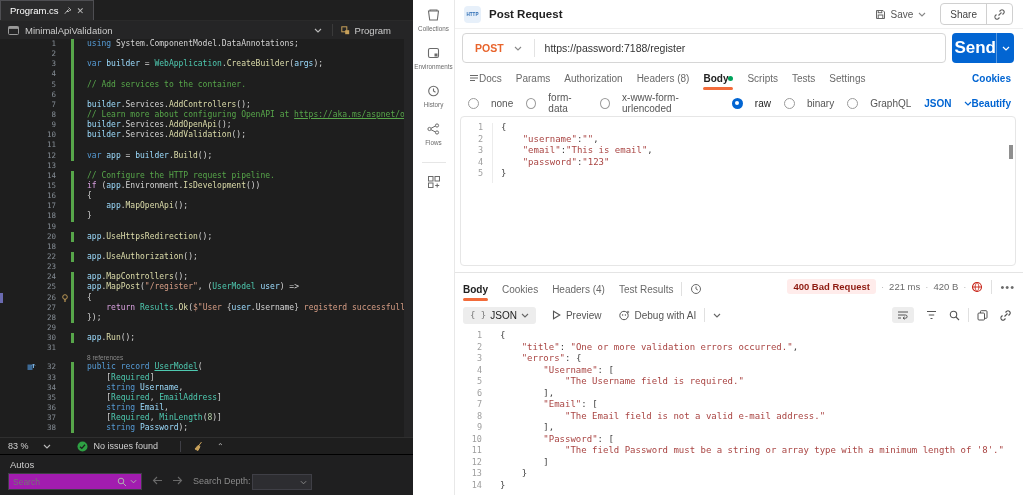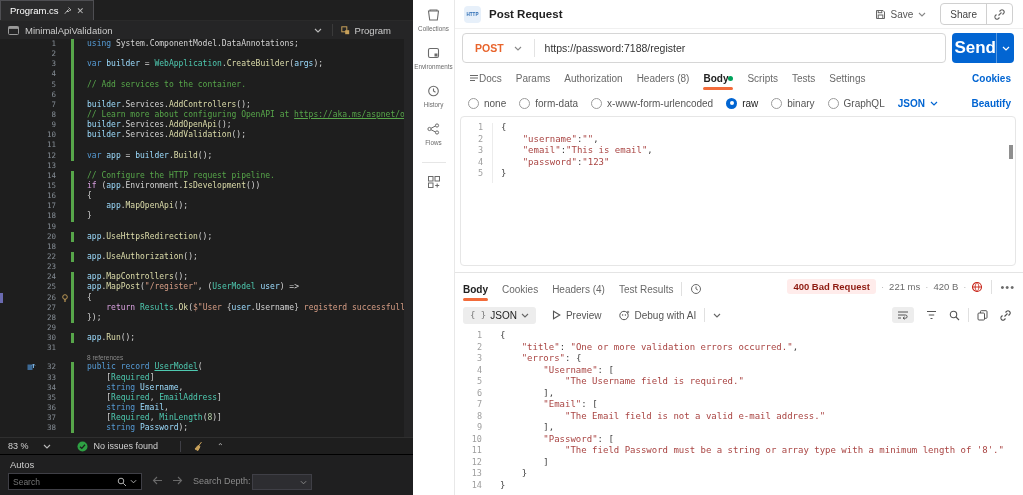--- a/index.html
+++ b/index.html
@@ -23,21 +23,21 @@
   .vmarker{position:absolute;left:0;top:0;width:3px;height:100%;background:#6a6ab0;}
   .tk-k{color:#569cd6}.tk-kc{color:#d8a0df}.tk-ty{color:#4ec9b0}
   .tk-tyu{color:#4ec9b0;text-decoration:underline}.tk-m{color:#dcdcaa}
   .tk-v{color:#9cdcfe}.tk-s{color:#d69d85}.tk-c{color:#57a64a}
   .tk-cl{color:#57a64a;text-decoration:underline}.tk-p{color:#d4d4d4}
   .tk-at{color:#4ec9b0}.tk-n{color:#b5cea8}
   #vs-scroll{position:absolute;right:0;top:39px;width:9px;height:398px;background:#252526;}
   #vs-status{position:absolute;left:0;top:437px;width:413px;height:17px;background:#1e1e1e;border-top:1px solid #2f2f2f;display:flex;align-items:center;font-size:9px;color:#d0d0d0;}
   #vs-autos{position:absolute;left:0;top:454px;width:413px;height:41px;background:#1f1f20;border-top:1px solid #000;}
   #autos-title{position:absolute;left:10px;top:4px;font-size:9.5px;color:#cccccc;}
-  #autos-search{position:absolute;left:8px;top:18px;width:134px;height:17px;background:#000000;border:1px solid #3f3f46;display:flex;align-items:center;}
+  #autos-search{position:absolute;left:8px;top:18px;width:134px;height:17px;background:#a21caf;border:1px solid #3f3f46;display:flex;align-items:center;}
   #autos-search input{flex:1;background:transparent;border:none;outline:none;color:#bbbbbb;font-size:8.5px;padding:0 4px;width:90px;font-family:"Liberation Sans",sans-serif;}
   .dim{color:#8a8a8a;}
   
   #pm{position:absolute;left:413px;top:0;width:610px;height:495px;background:#ffffff;color:#212121;}
   #pm-side{position:absolute;left:0;top:0;width:42px;height:495px;border-right:1px solid #e8e8e8;display:flex;flex-direction:column;align-items:center;padding-top:8px;}
   .side-item{display:flex;flex-direction:column;align-items:center;gap:3px;margin-bottom:14px;color:#6b6b6b;}
   .side-item .lbl{font-size:6.3px;}
   #pm-main{position:absolute;left:42px;top:0;width:568px;height:495px;}
   #pm-header{position:absolute;left:0;top:0;width:568px;height:29px;border-bottom:1px solid #f0f0f0;display:flex;align-items:center;}
   #http-badge{width:17px;height:17px;border-radius:4px;background:#e7f0fa;color:#2e6db4;font-size:4.6px;font-weight:bold;display:flex;align-items:center;justify-content:center;margin:0 8px 0 9px;}
@@ -50,21 +50,21 @@
   #send-btn{position:absolute;left:497px;top:0;width:62px;height:30px;background:#0265d2;border-radius:4px;display:flex;align-items:center;color:#fff;}
   #send-label{flex:1;text-align:right;font-size:17px;font-weight:bold;}
   #send-caret{width:18px;display:flex;align-items:center;justify-content:center;border-left:1px solid rgba(255,255,255,.35);height:100%;}
   #pm-reqtabs{position:absolute;left:0;top:66px;width:568px;height:24px;display:flex;align-items:center;font-size:10px;color:#696969;}
   .rtab{margin-left:14px;display:flex;align-items:center;position:relative;}
   .rtab.active{color:#212121;font-weight:bold;}
   .dotg{width:5px;height:5px;border-radius:50%;background:#00a35c;}
   .underl{position:absolute;left:0;bottom:-6px;width:100%;height:2.5px;background:#f26b3a;border-radius:2px;}
   .bluelink{color:#0265d2;font-weight:bold;font-size:10px;}
   #pm-radios{position:absolute;left:0;top:92px;width:568px;height:22px;display:flex;align-items:center;font-size:10px;color:#555;}
-  .ritem{display:flex;align-items:center;gap:5px;margin-left:13px;}
+  .ritem{display:flex;align-items:center;gap:12px;margin-left:13px;}
   .radio{width:11px;height:11px;border:1px solid #9b9b9b;border-radius:50%;background:#fff;}
   .radio.sel{border:none;background:#0265d2;position:relative;}
   .radio.sel::after{content:"";position:absolute;left:3.5px;top:3.5px;width:4px;height:4px;border-radius:50%;background:#fff;}
   #req-editor{position:absolute;left:5px;top:116px;width:556px;height:150px;border:1px solid #e6e6e6;border-radius:4px;}
   .prow{position:relative;height:11.5px;line-height:11.5px;font-family:"DejaVu Sans Mono",monospace;font-size:9px;white-space:pre;}
   .prow .pnum{position:absolute;left:0;top:0;width:22px;text-align:right;color:#9e9e9e;font-size:8.5px;}
   .prow .pcode{position:absolute;left:40px;top:0;}
   .tk-r{color:#a94442}.tk-g{color:#3f3f3f}
   #req-gutline{position:absolute;left:31px;top:6px;width:1px;height:60px;background:#ececec;}
   #req-thumb{position:absolute;right:2px;top:28px;width:4px;height:14px;background:#8f8f8f;}

